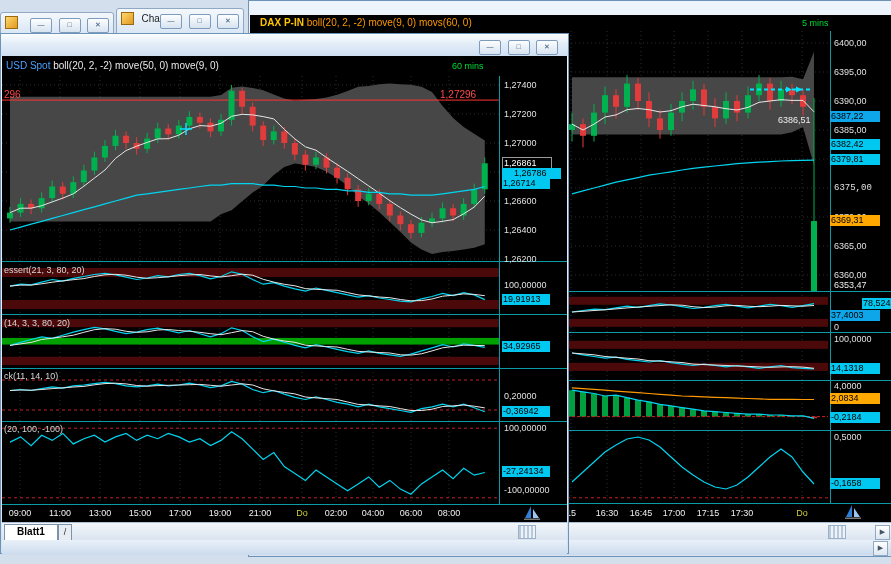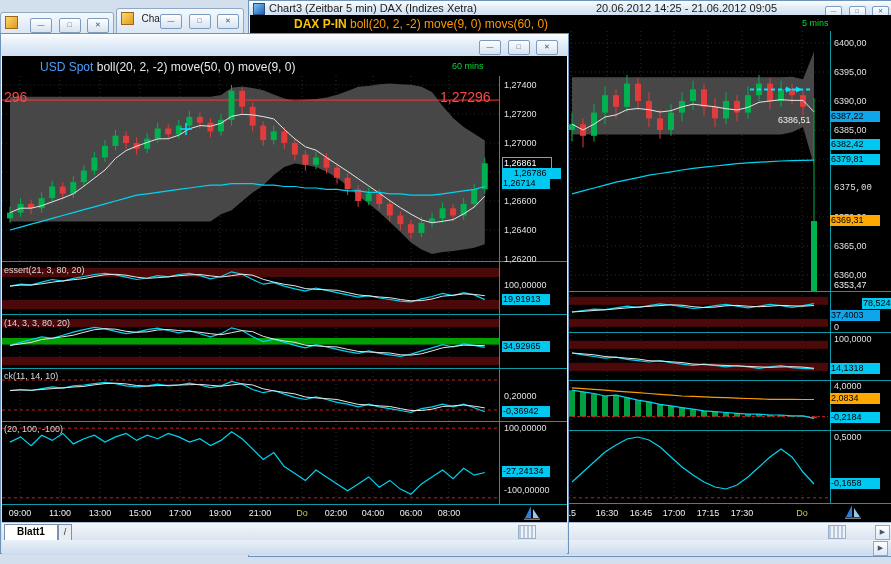--- a/index.html
+++ b/index.html
@@ -39,36 +39,36 @@
   .bottomframe{position:absolute;left:1px;height:15px;background:linear-gradient(#e9f1f9,#cbdbed);}
   #lbottom{top:506px;width:565px;}
   #rbottom{top:539px;width:641px;}
 
   .sheettab{position:absolute;left:2px;top:1px;width:52px;height:15px;background:#fff;border:1px solid #7d93ab;font-size:10px;font-weight:bold;text-align:center;line-height:14px;color:#000;}
   .sheettab2{position:absolute;left:56px;top:1px;width:12px;height:15px;background:#e8edf3;border:1px solid #7d93ab;font-size:9px;text-align:center;line-height:14px;color:#333;}
   .grip{position:absolute;top:2px;width:16px;height:12px;border:1px solid #9ab0c8;background:repeating-linear-gradient(90deg,#b9c9db 0 2px,#eef3f8 2px 4px);}
   .sarrow{position:absolute;width:13px;height:13px;top:2px;background:linear-gradient(#fff,#dde7f2);border:1px solid #93a9c2;font-size:7px;line-height:12px;text-align:center;color:#456;}
 
   
-  .legend{position:absolute;z-index:4;font-size:12px;white-space:nowrap;margin-left:34px;}
+  .legend{position:absolute;z-index:4;font-size:10px;white-space:nowrap;}
   .sym-eur{color:#4aa0ff;}
   .params{color:#e8e8e8;}
   .sym-dax{color:#ffc400;font-weight:bold;}
   .params-dax{color:#ff9900;}
   .tf{position:absolute;z-index:4;font-size:9px;color:#00dd33;}
   .tick{position:absolute;font-size:9px;color:#e0e0e0;z-index:4;white-space:nowrap;}
   .ttick{position:absolute;font-size:9px;color:#f0f0f0;z-index:4;width:34px;text-align:center;}
   .plabel{position:absolute;font-size:9px;color:#d8d8d8;z-index:4;white-space:nowrap;}
   .box{position:absolute;font-size:9px;line-height:11px;height:11px;z-index:5;padding:0 1px;white-space:nowrap;overflow:hidden;}
   .cyanb{background:#00c8f0;color:#000;}
   .grayb{background:#0ea5e9;color:#000;}
   .orangeb{background:#ffa800;color:#000;}
   .plainb{background:#000;color:#fff;border:1px solid #9a9a9a;}
   .flt{position:absolute;font-size:9px;color:#eee;z-index:4;}
-  .alert{position:absolute;font-size:14px;color:#ff4747;z-index:5;}
+  .alert{position:absolute;font-size:10px;color:#ff4747;z-index:5;}
   .sepl{position:absolute;left:0;height:1px;background:#0c9aa6;z-index:3;}
   .sepv{position:absolute;width:1px;background:#0c9aa6;z-index:3;}
   .sail{position:absolute;z-index:5;}
 </style>
 </head>
 <body>
 
 <div class="desktop">
 
   <div class="frag frag-a">
@@ -83,30 +83,20 @@
     <span class="fricon"></span>
     <span class="fraglbl">Cha...</span>
     <span class="fragbtns">
       <span class="cbtn">—</span>
       <span class="cbtn">□</span>
       <span class="cbtn">✕</span>
     </span>
   </div>
 
   <div class="win win-right">
-    <div class="titlebar tb-small">
-      <span class="wicon"></span>
-      <span class="wtitle">Chart3 (Zeitbar 5 min)  DAX (Indizes Xetra)</span>
-      <span class="wdate">20.06.2012 14:25 - 21.06.2012 09:05</span>
-      <span class="cbtns cbtns-s">
-        <span class="cbtn cbtn-s">—</span>
-        <span class="cbtn cbtn-s">□</span>
-        <span class="cbtn cbtn-s">✕</span>
-      </span>
-    </div>
     <div class="client" id="rclient">
       <div class="legend" style="left:10px;top:2px;">
         <span class="sym-dax">DAX P-IN</span>
         <span class="params-dax">boll(20, 2, -2) move(9, 0) movs(60, 0)</span>
       </div>
       <div class="tf" style="left:552px;top:3px;">5 mins</div>
       <div class="flt" style="left:528px;top:100px;">6386,51</div>
       <div class="flt" style="left:584px;top:265px;">6353,47</div>
       <div class="sepl" style="top:276px;width:641px;"></div>
       <div class="sepl" style="top:317px;width:641px;"></div>

